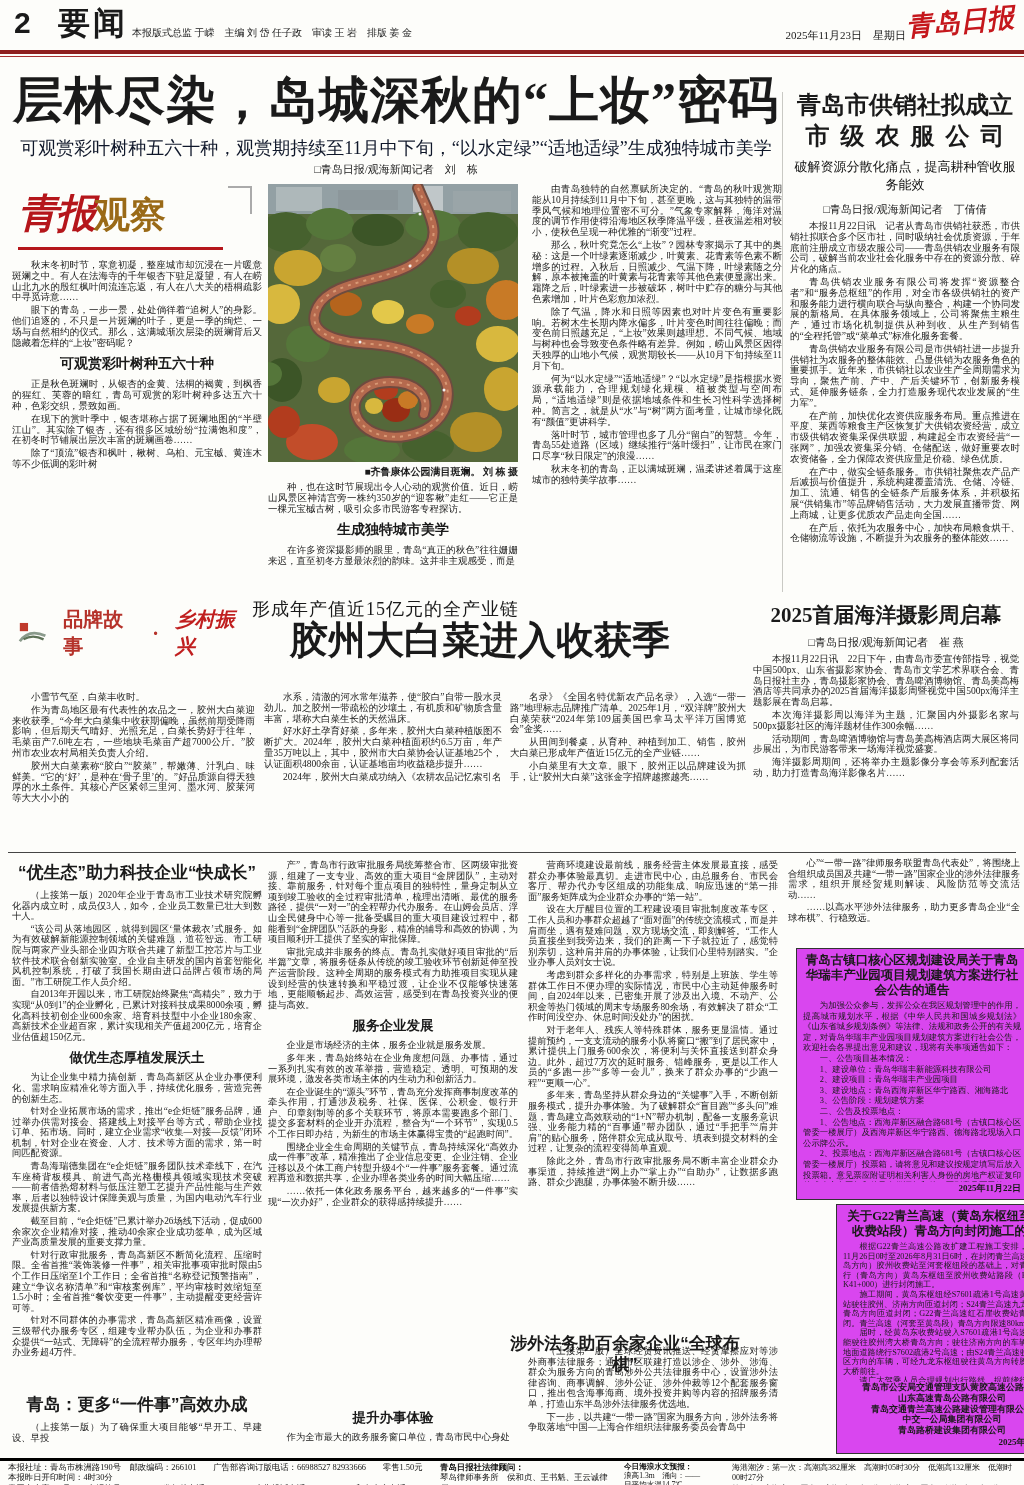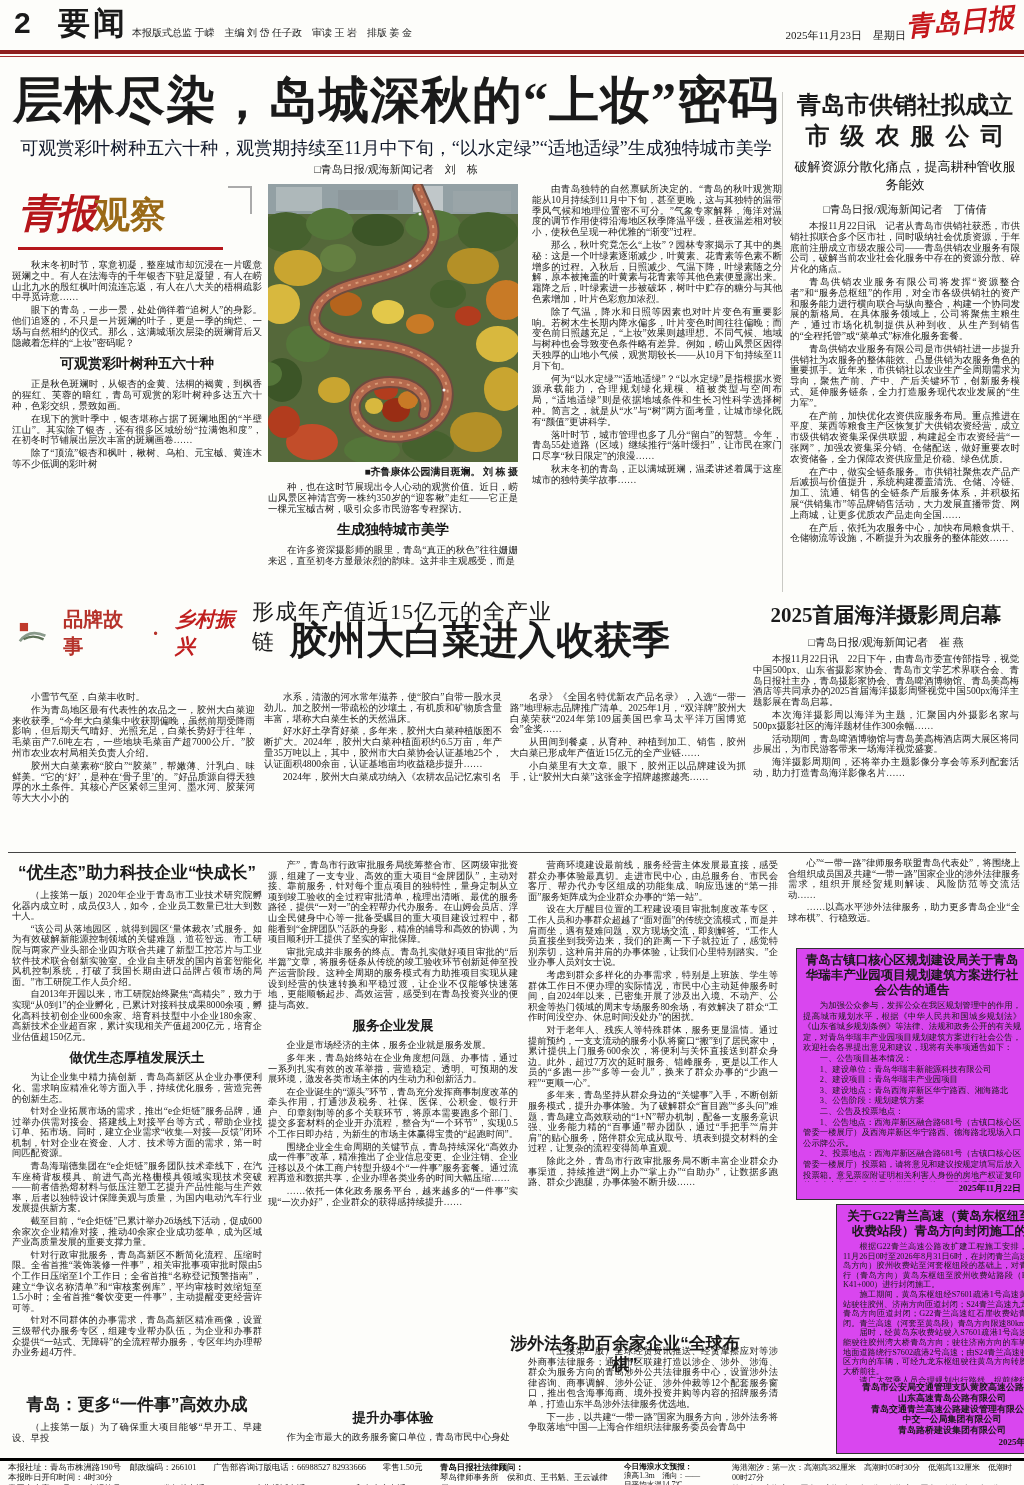--- a/index.html
+++ b/index.html
@@ -39,21 +39,21 @@
   
   .gx{left:790px;top:90px;width:230px;height:508px;overflow:hidden;}
   .gx .t1{font-size:24px;line-height:30px;font-weight:900;text-align:center;}
   .gx .t2{font-size:24px;line-height:32px;font-weight:900;text-align:center;letter-spacing:11px;text-indent:11px;}
   .gx .deck2{font-size:13px;text-align:center;margin-top:6px;color:#111;}
   .gx .byline{margin:8px 0 4px;}
   
   .brand{left:18px;top:612px;width:230px;height:42px;display:flex;align-items:center;gap:16px;}
   .brand .b1{font-size:20px;font-weight:900;color:#b5322a;}
   .brand .b2{font-size:20px;font-weight:900;font-style:italic;color:#c01f1f;}
-  .kicker{left:252px;top:597px;width:300px;font-size:22px;letter-spacing:1px;}
+  .kicker{left:252px;top:597px;width:300px;font-size:18px;letter-spacing:1px;}
   .bc-h{left:230px;top:617px;width:500px;text-align:center;font-size:38px;line-height:46px;font-weight:900;}
   .bc-by{left:230px;top:668px;width:500px;}
   .bcc{top:692px;height:151px;}
   .bc1{left:12px;width:243px;}
   .bc2{left:264px;width:238px;}
   .bc3{left:510px;width:236px;}
   
   .sy{left:753px;top:602px;width:266px;height:242px;overflow:hidden;}
   .sy .t{font-size:21px;font-weight:900;text-align:center;line-height:26px;}
   .sy .byline{margin:7px 0 4px;}

